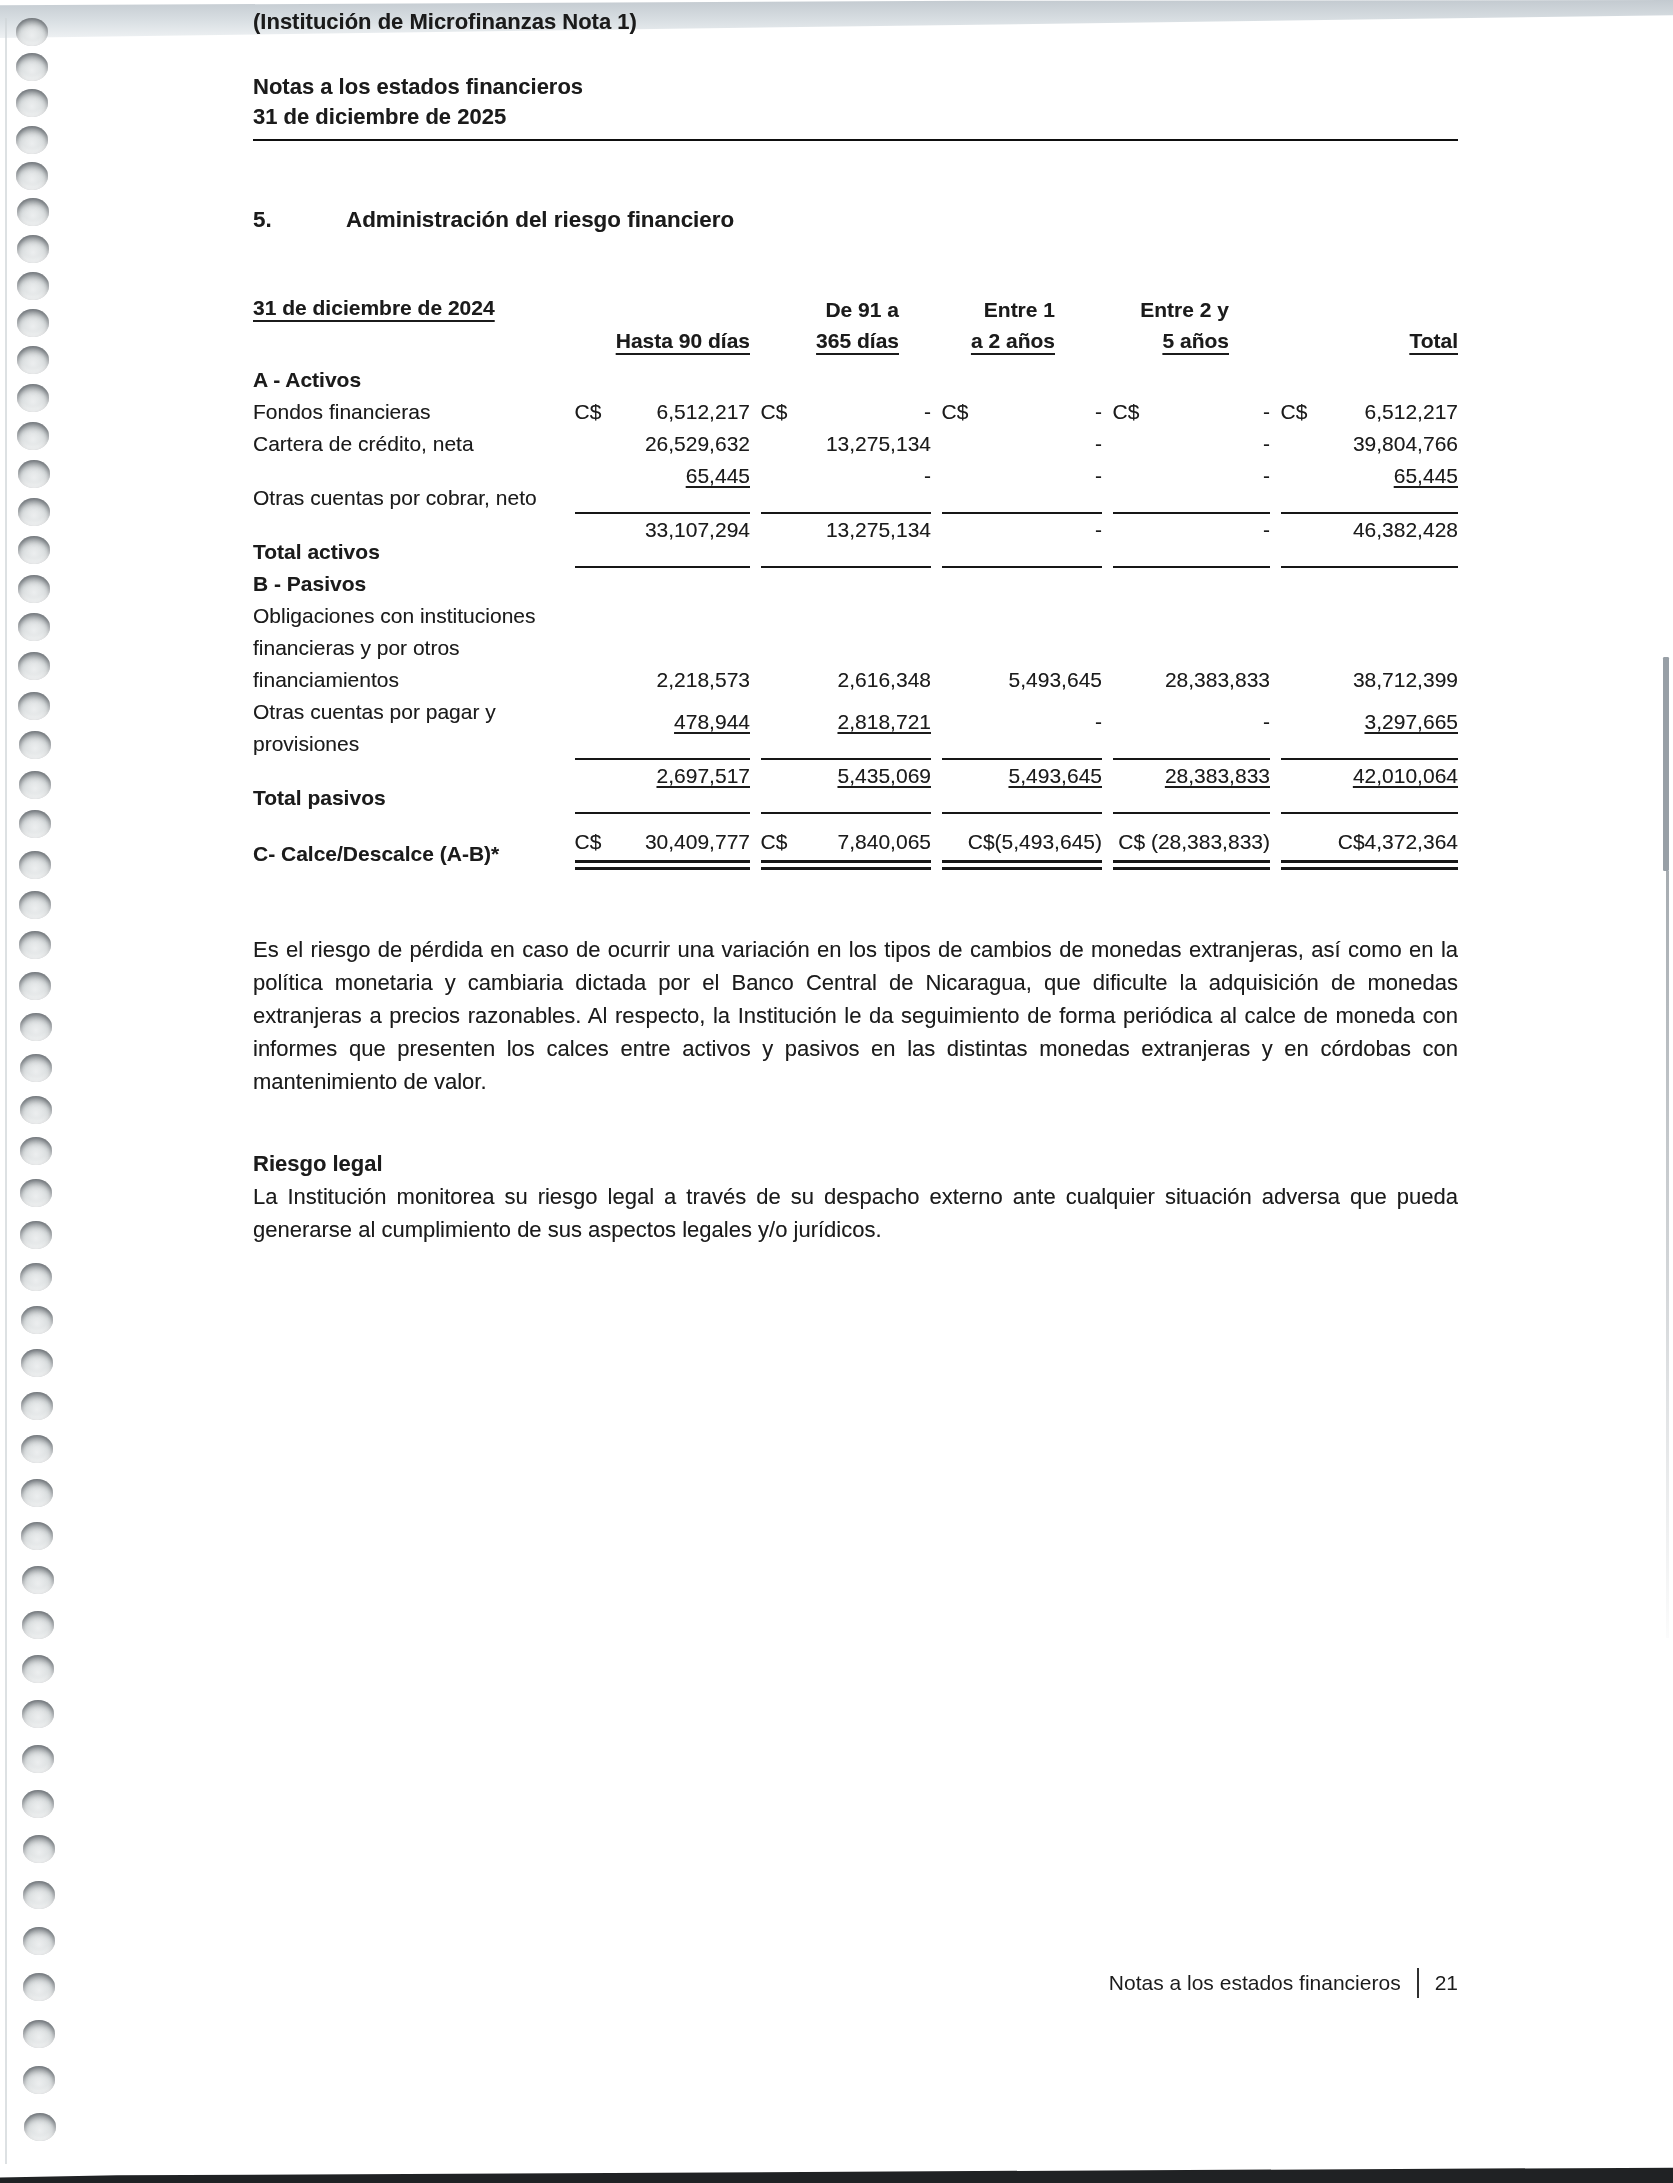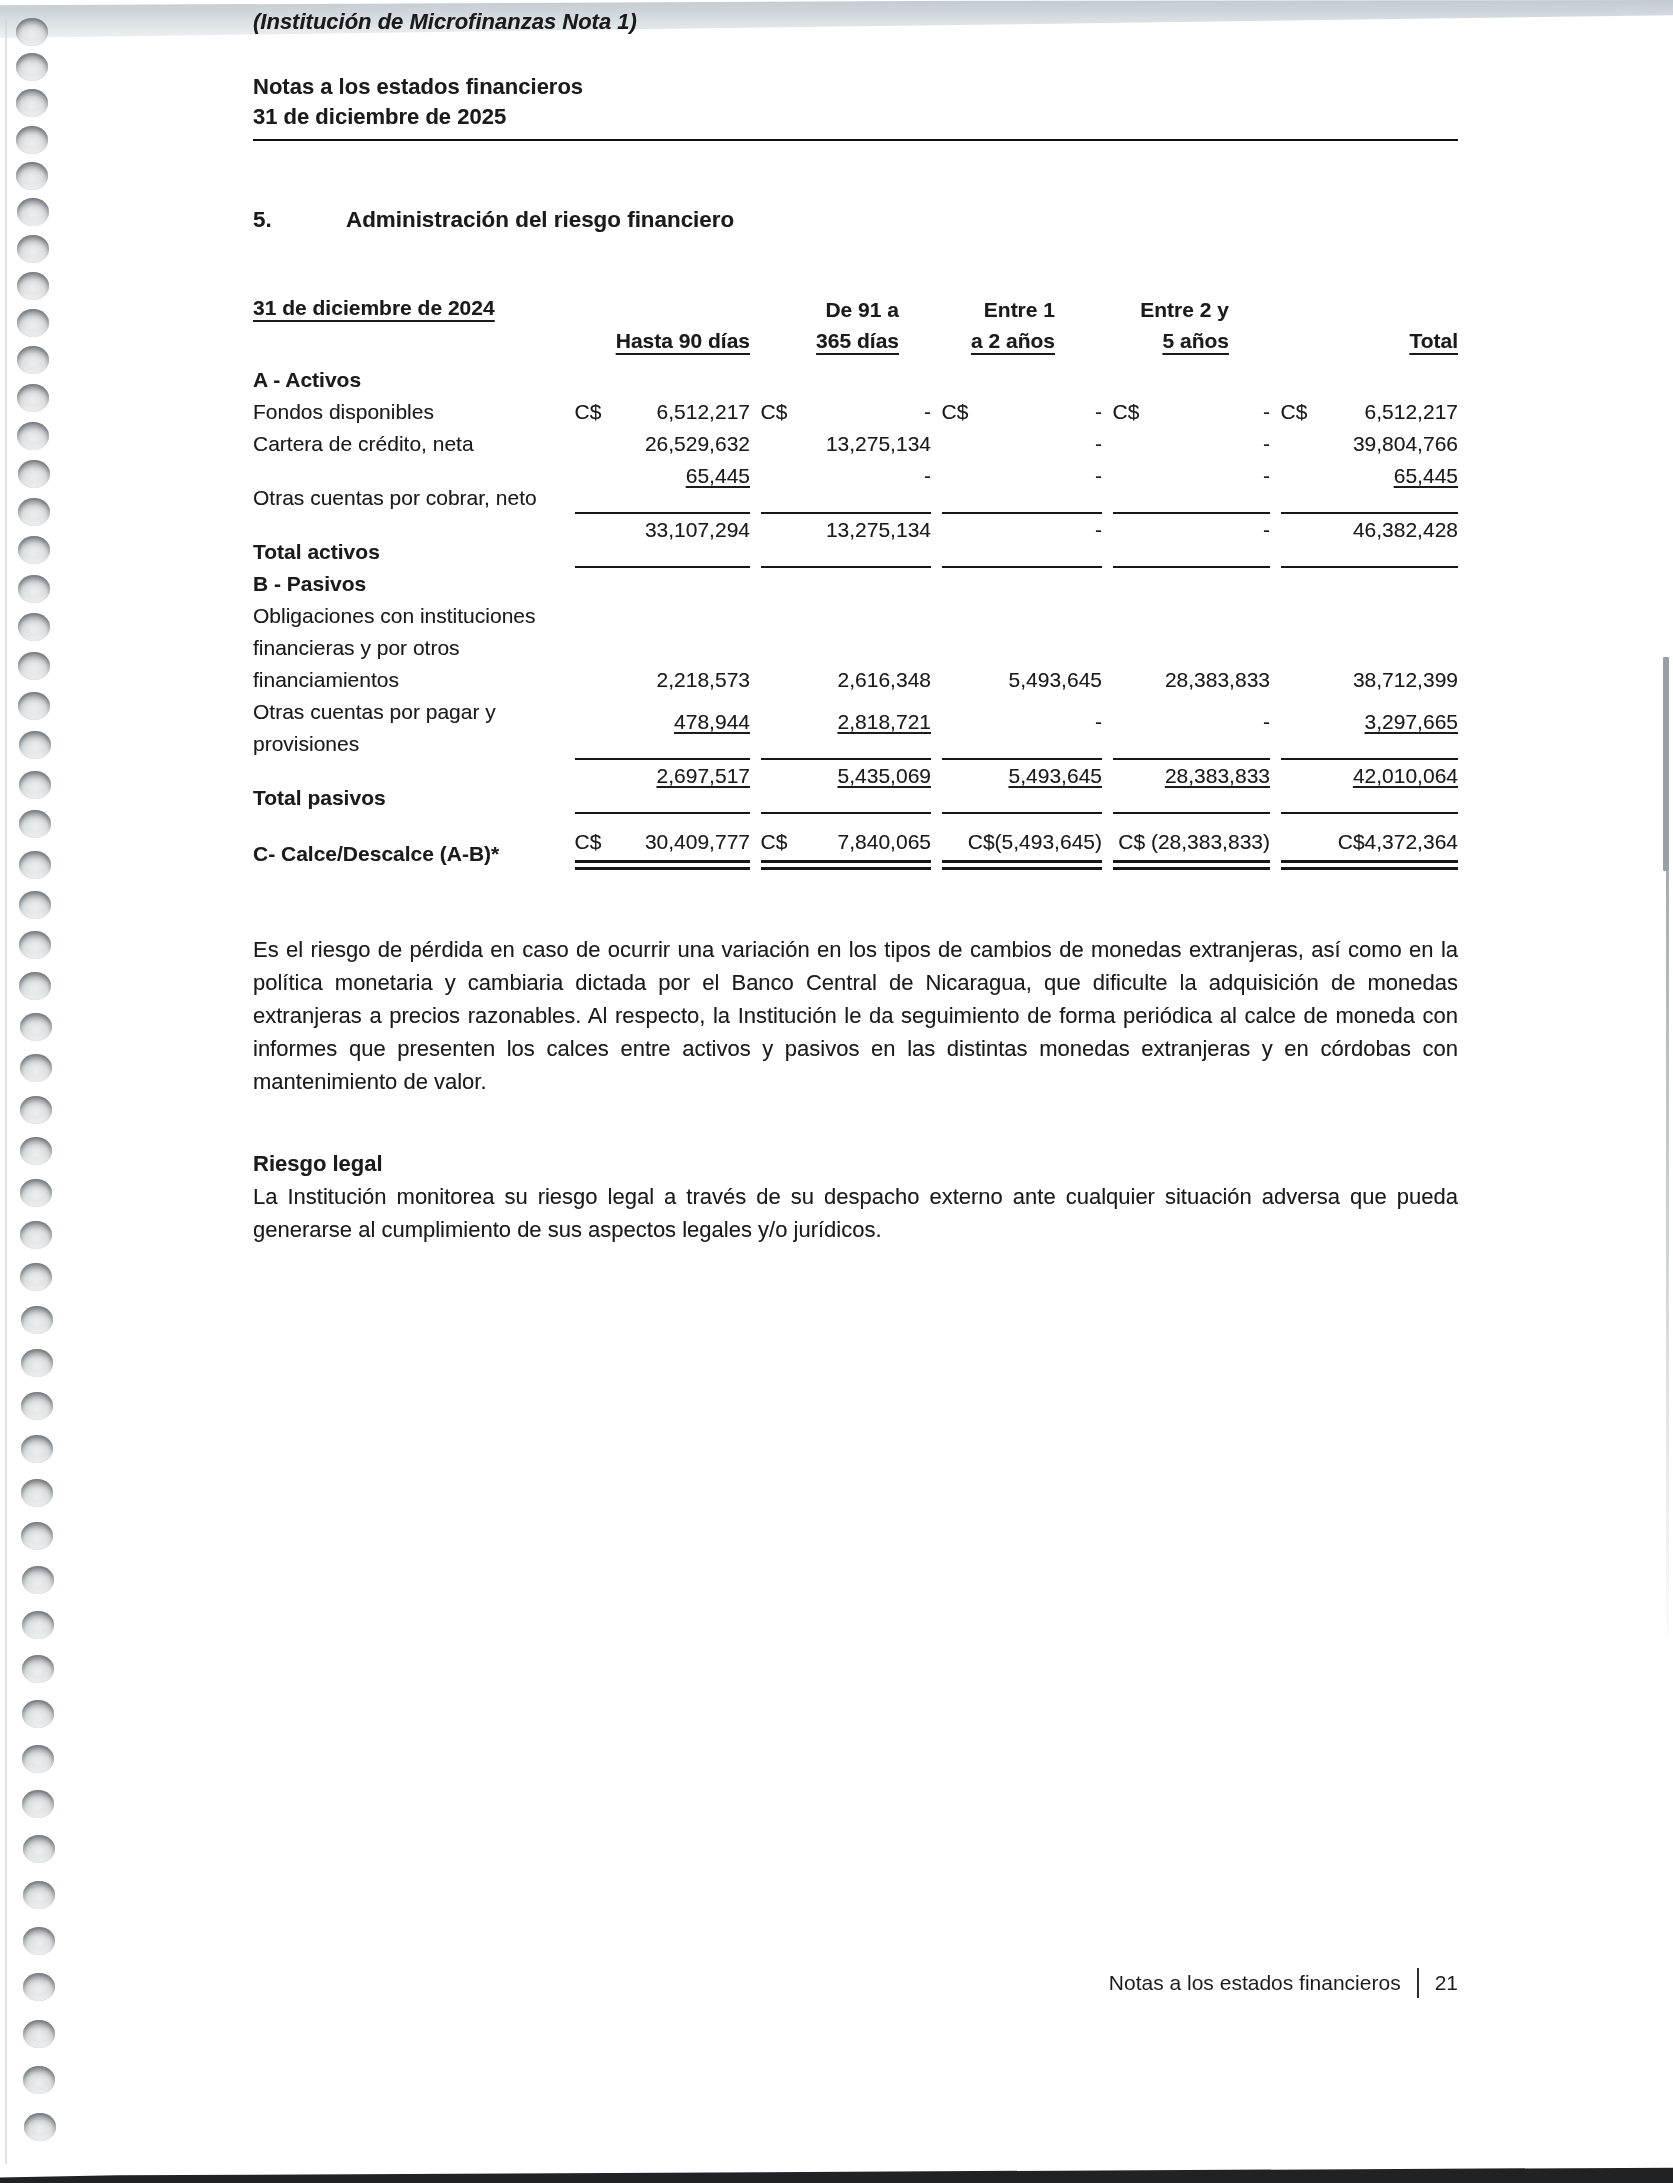--- a/index.html
+++ b/index.html
@@ -31,21 +31,21 @@
     box-shadow: inset 0 6px 6px -2px rgba(55,60,66,.6),
                 inset 0 -2.6px 4px rgba(255,255,255,.7),
                 inset 2px 0 2.6px rgba(90,95,100,.25),
                 inset -2px 0 2.6px rgba(90,95,100,.25);
   }
 
   
   .content { position:absolute; left:253px; top:0; width:1205px; text-shadow:0 0 0.4px rgba(25,25,25,.35); }
 
   .company   { margin-top:112px; font-size:31px; font-weight:700; letter-spacing:0.7px; }
-  .subtitle  { margin-top:9.2px;  font-size:22px; font-weight:700;font-style:italic; }
+  .subtitle  { margin-top:9.2px;  font-size:22px; font-weight:700; }
   .doc-title { margin-top:37px;  font-size:22px; font-weight:700; line-height:30px; }
   .doc-date  { font-size:22px; font-weight:700; line-height:30px; }
   .header-rule { margin:6.6px 0 0 0; border:none; border-top:2.6px solid #0f0f0f; width:100%; }
 
   .section-line { margin-top:66px; font-size:22.4px; font-weight:700; display:flex; }
   .section-num  { width:93px; flex:0 0 93px; }
 
   
   .fintable { margin-top:59px; font-size:21px; line-height:32px; }
   .trow  { display:grid; grid-template-columns:311px 186px 181px 171px 168px 188px; align-items:end; }
@@ -179,21 +179,21 @@
         </div>
       </div>
       <div id="tbody">
           <div class="trow section">
             <div class="tlabel">
               <div>A - Activos</div>
             </div>
           </div>
           <div class="trow data">
             <div class="tlabel">
-              <div>Fondos disponibles</div>
+              <div>Fondos financieras</div>
             </div>
             <div class="tcell">
               <span class="curr">C$</span>
               <span class="val">6,512,217</span>
             </div>
             <div class="tcell">
               <span class="curr">C$</span>
               <span class="val">-</span>
             </div>
             <div class="tcell">

